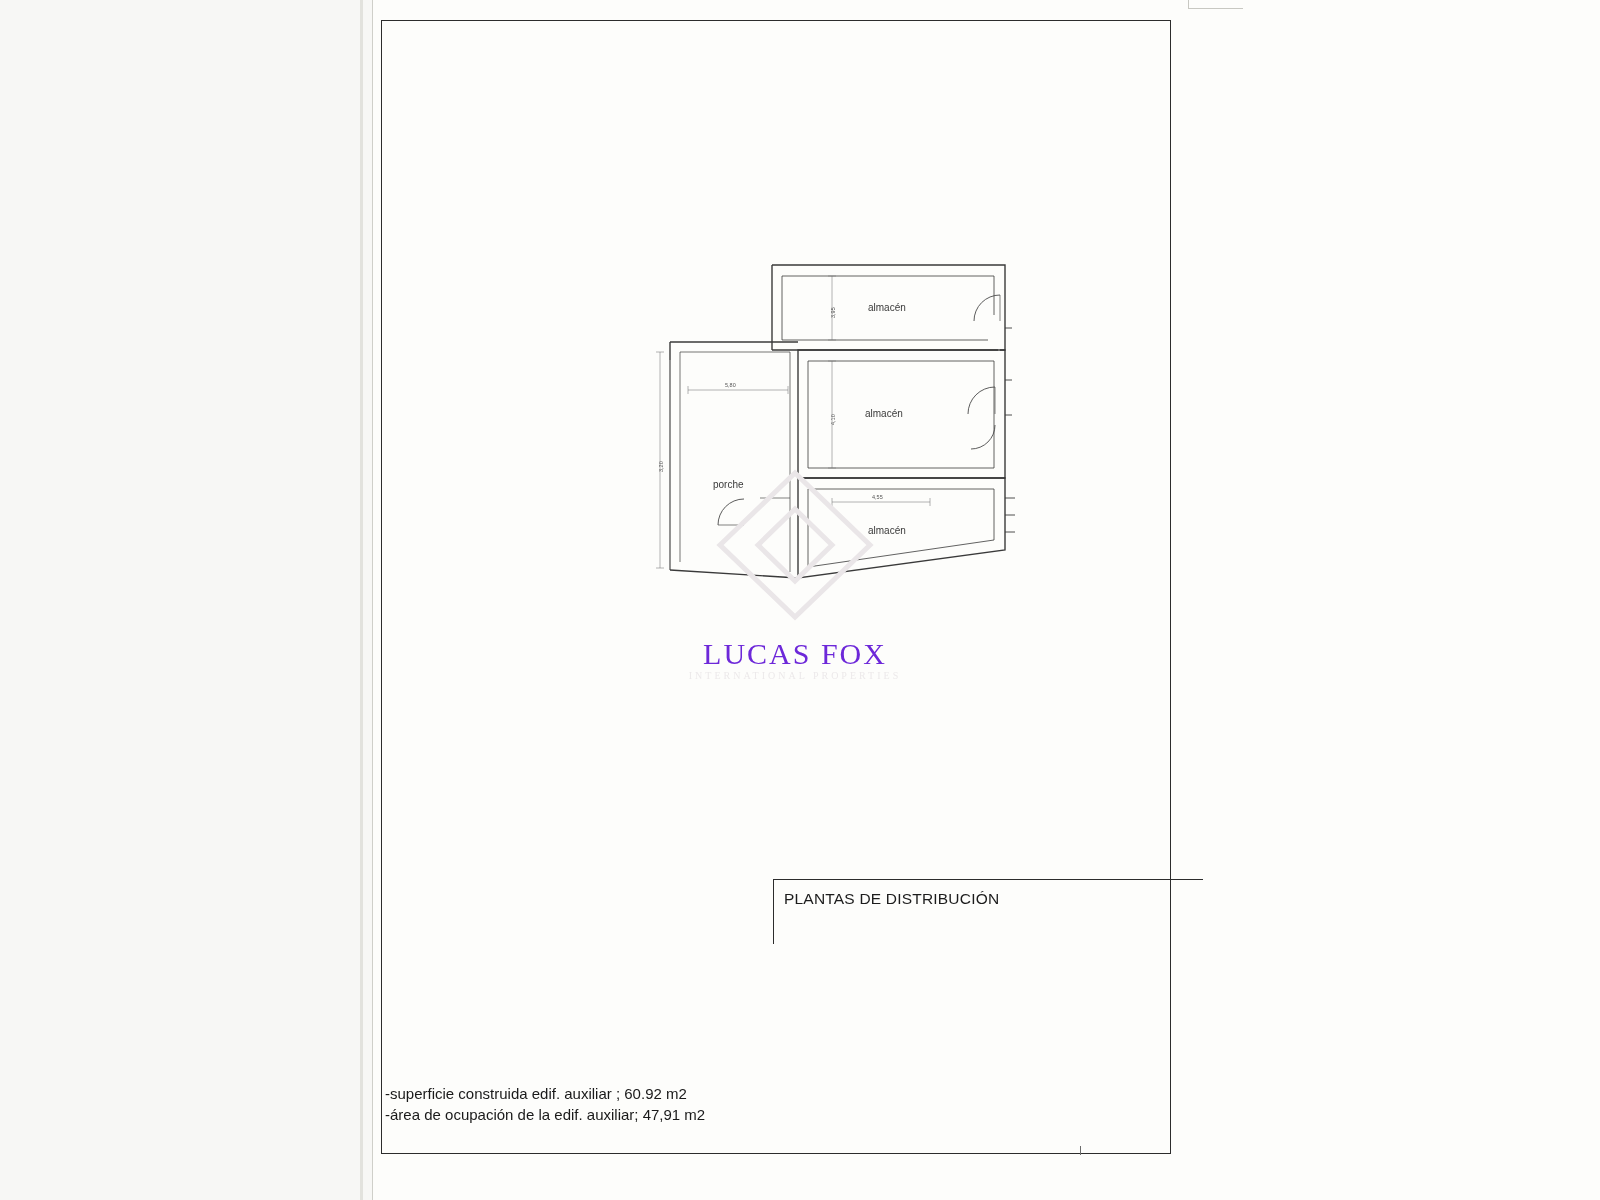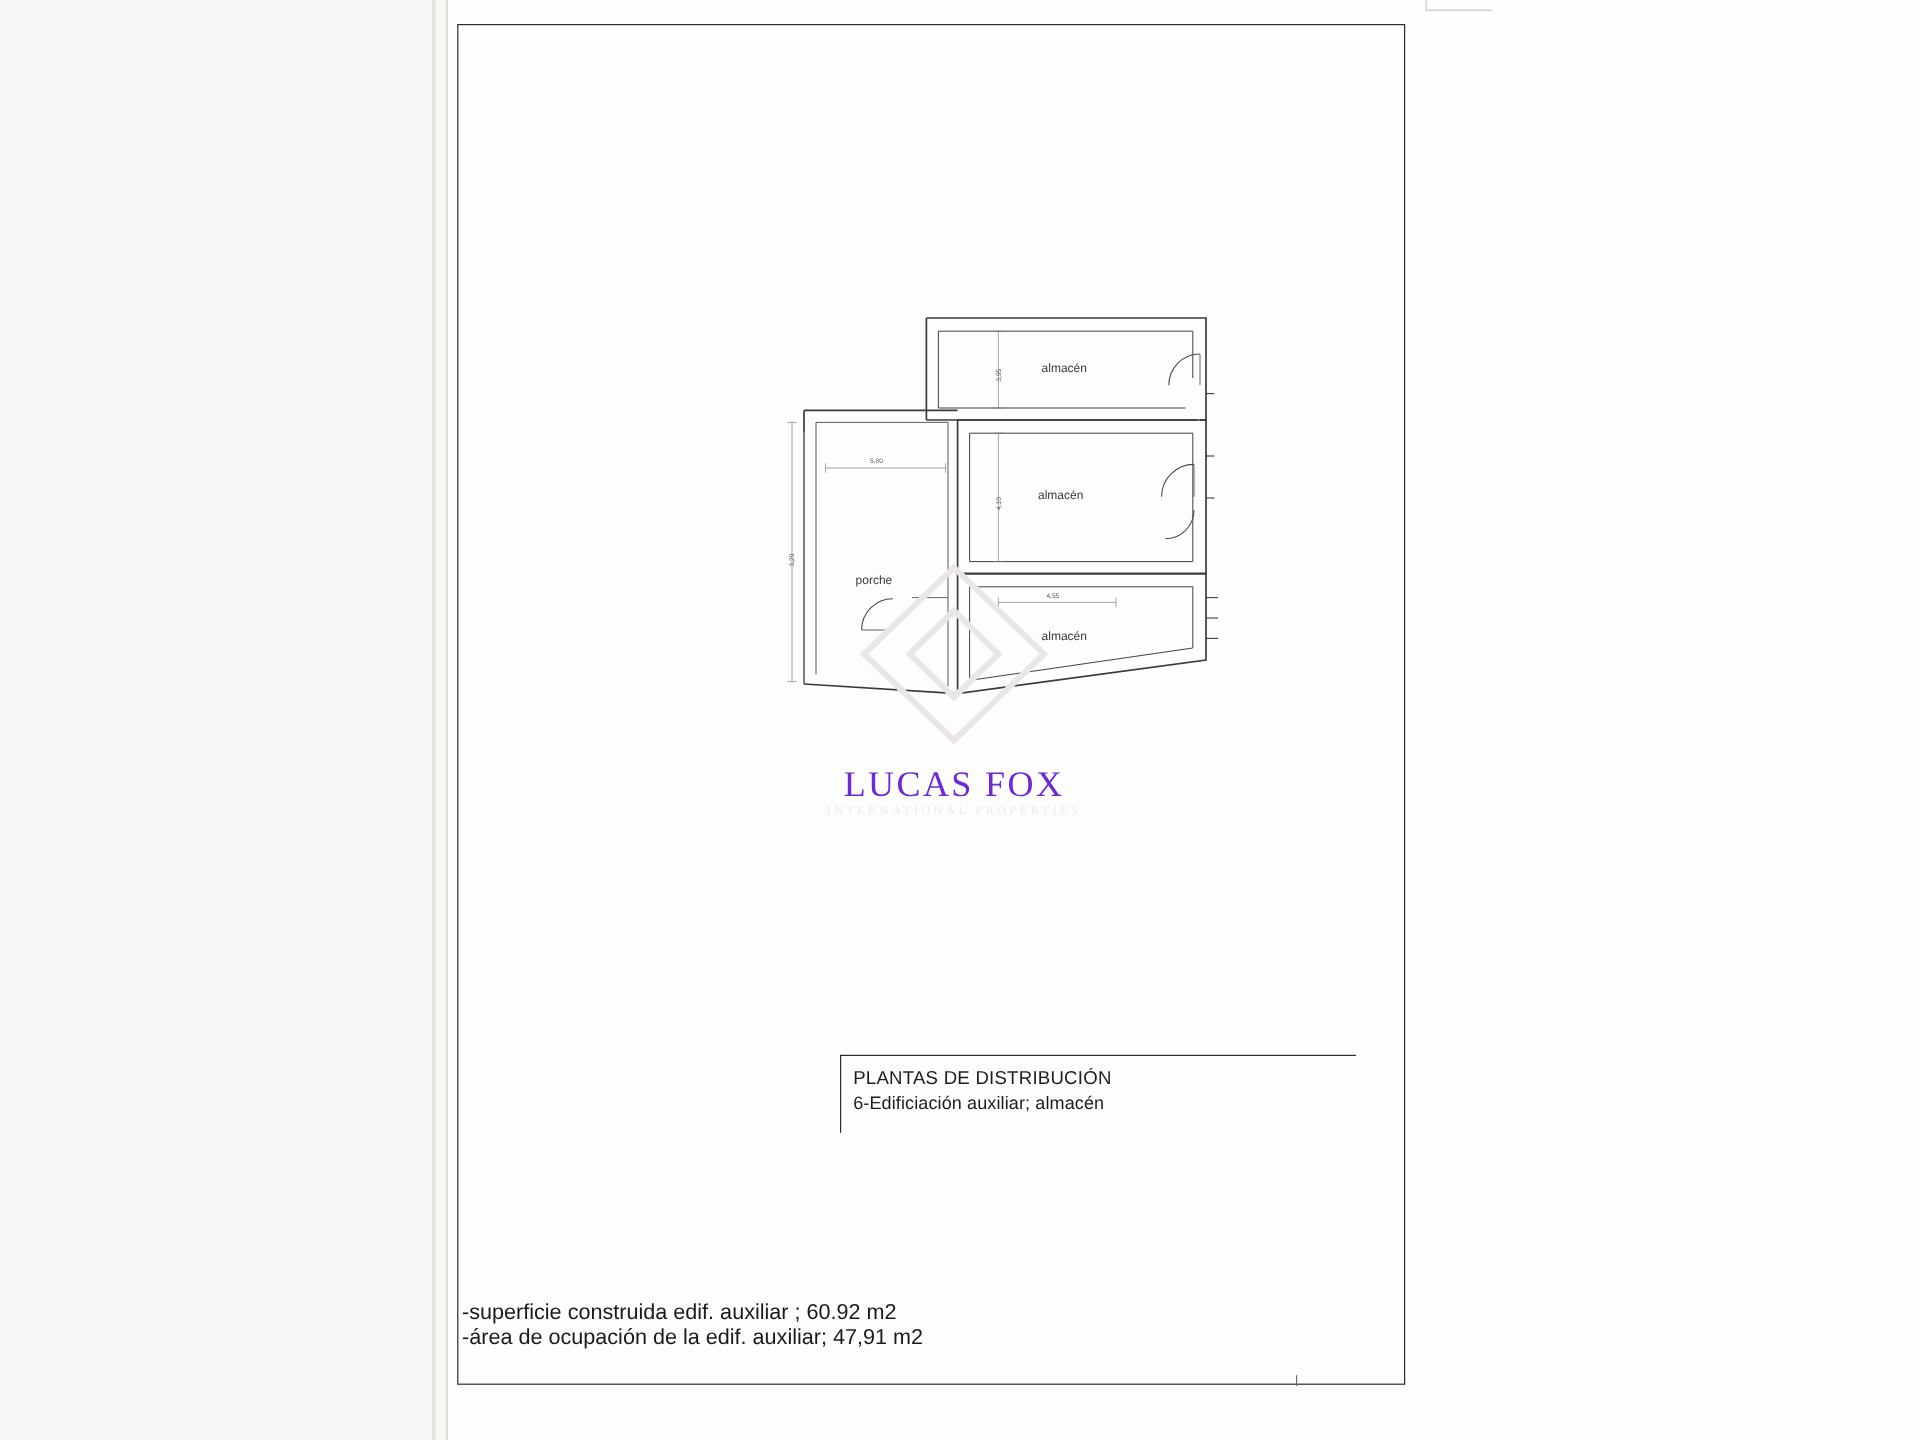--- a/index.html
+++ b/index.html
@@ -53,21 +53,21 @@
     left: 381px; top: 20px;
     width: 790px; height: 1134px;
     border: 1.6px solid #2c2c2c;
     box-sizing: border-box;
     background: transparent;
   }
 
   
   #title-block {
     position: absolute;
-    left: 700px; top: 879px;
+    left: 773px; top: 879px;
     width: 430px; height: 65px;
     border-top: 1.5px solid #2c2c2c;
     border-left: 1.5px solid #2c2c2c;
     box-sizing: border-box;
     padding: 8px 12px 0 10px;
   }
   #title-block .t1 {
     font-size: 15.5px;
     color: #1c1c1c;
     letter-spacing: 0.2px;
@@ -82,21 +82,21 @@
     white-space: nowrap;
   }
 
   
   #notes {
     position: absolute;
     left: 385px; top: 1083px;
     width: 700px;
   }
   #notes div {
-    font-size: 18px;
+    font-size: 15px;
     color: #1a1a1a;
     line-height: 21px;
     white-space: nowrap;
   }
 
   
   #bottom-tick {
     position: absolute;
     left: 1080px; top: 1146px;
     width: 1px; height: 9px;
@@ -261,21 +261,20 @@
       <path d="M60 90 L135 18 L210 90 L135 162 Z"></path>
       <path d="M98 90 L135 54 L172 90 L135 126 Z"></path>
     </g>
   </svg>
   <div id="wm-text">LUCAS FOX</div>
   <div id="wm-sub">INTERNATIONAL PROPERTIES</div>
 </div>
 
 <div id="title-block">
   <div class="t1">PLANTAS DE DISTRIBUCIÓN</div>
-  <div class="t2">6-Edificiación auxiliar; almacén</div>
 </div>
 
 <div id="notes">
   <div>-superficie construida edif. auxiliar ; 60.92 m2</div>
   <div>-área de ocupación de la edif. auxiliar; 47,91 m2</div>
 </div>
 
 <div id="bottom-tick"></div>
 
 </body></html>

